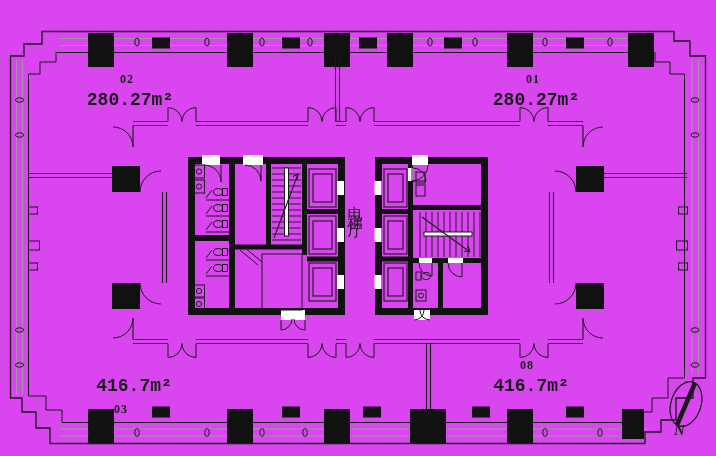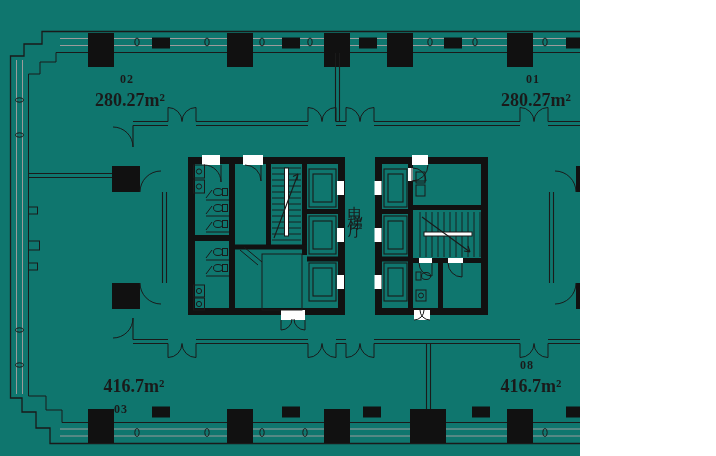--- a/index.html
+++ b/index.html
@@ -1,21 +1,21 @@
 <!DOCTYPE html>
 <html><head>
 <meta charset="utf-8">
 <style>
   html,body{margin:0;padding:0;background:#fff;}
-  .canvas{position:relative;width:580px;height:456px;background:#0f766e;overflow:hidden;
+  .canvas{position:relative;width:716px;height:456px;background:#d946ef;overflow:hidden;
           font-family:"Liberation Serif", serif;color:#1a1a1a;}
   svg{position:absolute;left:0;top:0;}
   .lbl{position:absolute;transform:translateX(-50%);text-align:center;white-space:nowrap;}
   .unit-number{font-size:12px;font-weight:bold;letter-spacing:1px;}
-  .unit-area{font-size:18px;font-weight:bold;}
+  .unit-area{font-size:18px;font-weight:bold;font-family:Liberation Mono, monospace;}
   .hall-label{position:absolute;writing-mode:vertical-rl;text-orientation:upright;
               font-size:15px;letter-spacing:9px;font-family:"Liberation Serif",serif,sans-serif;}
   .north-label{position:absolute;font-size:15px;font-weight:bold;font-style:italic;}
 </style>
 </head>
 <body>
 
 <div class="canvas">
 
 <svg width="716" height="456" viewBox="0 0 716 456">

